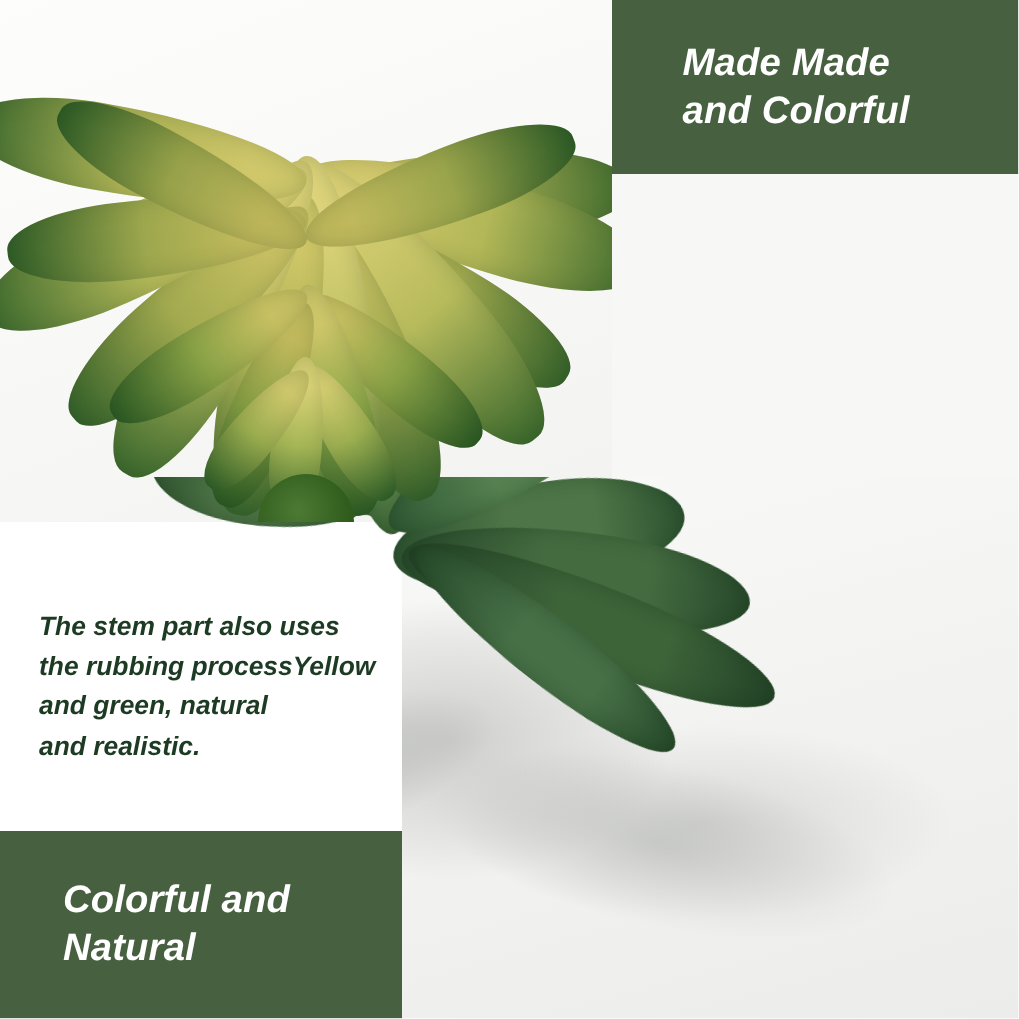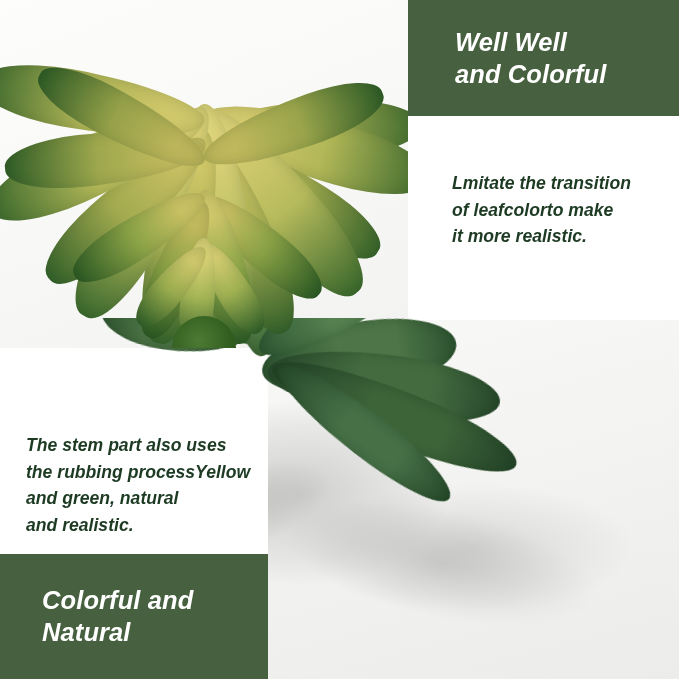--- a/index.html
+++ b/index.html
@@ -157,21 +157,20 @@
     position: absolute;
     left: 26px;
     top: 56px;
     width: 242px;
     color: #1d3a23;
     font-size: 17.6px;
     font-weight: bold;
     font-style: italic;
     line-height: 1.52;
     white-space: pre-line;
-    margin-top: 28px;
   }
 
   
   .panel-green-bottom {
     position: absolute;
     left: 0;
     top: 554px;
     width: 268px;
     height: 125px;
     background: #47603f;
@@ -234,29 +233,24 @@
         <div class="petal" style="width: 42px; height: 146px; margin-left: -21px; transform: translateY(-146px) rotate(22deg); background: linear-gradient(to top, rgb(41, 87, 34) 0%, rgb(133, 157, 67) 46%, rgb(194, 186, 93) 82%, rgb(194, 186, 93) 100%); box-shadow: rgba(40, 70, 30, 0.22) 0px 0px 14px inset; z-index: 26;"></div>
         <div class="petal" style="width: 42px; height: 152px; margin-left: -21px; transform: translateY(-152px) rotate(58deg); background: linear-gradient(to top, rgb(42, 88, 35) 0%, rgb(138, 162, 70) 46%, rgb(201, 193, 99) 82%, rgb(201, 193, 99) 100%); box-shadow: rgba(40, 70, 30, 0.22) 0px 0px 14px inset; z-index: 27;"></div>
         <div class="petal" style="width: 34px; height: 104px; margin-left: -17px; transform: translateY(-104px) rotate(-32deg); background: linear-gradient(to top, rgb(47, 94, 40) 0%, rgb(159, 177, 82) 46%, rgb(214, 206, 114) 82%, rgb(214, 206, 114) 100%); box-shadow: rgba(40, 70, 30, 0.22) 0px 0px 14px inset; z-index: 28;"></div>
         <div class="petal" style="width: 34px; height: 110px; margin-left: -17px; transform: translateY(-110px) rotate(6deg); background: linear-gradient(to top, rgb(48, 96, 41) 0%, rgb(165, 182, 86) 46%, rgb(220, 212, 120) 82%, rgb(220, 212, 120) 100%); box-shadow: rgba(40, 70, 30, 0.22) 0px 0px 14px inset; z-index: 29;"></div>
         <div class="petal" style="width: 32px; height: 100px; margin-left: -16px; transform: translateY(-100px) rotate(40deg); background: linear-gradient(to top, rgb(46, 93, 39) 0%, rgb(155, 173, 79) 46%, rgb(210, 202, 110) 82%, rgb(210, 202, 110) 100%); box-shadow: rgba(40, 70, 30, 0.22) 0px 0px 14px inset; z-index: 30;"></div>
         <div style="position: absolute; left: 50%; top: 100%; width: 64px; height: 64px; margin: -32px 0px 0px -32px; border-radius: 50%; z-index: 60; background: radial-gradient(circle at 42% 38%, rgb(77, 122, 51) 0%, rgb(51, 96, 31) 55%, rgb(35, 74, 24) 100%);"></div>
       </div>
   </div>
 
   <div class="panel-green-top">
-    <div class="heading">Well Well
+    <div class="heading">Made Made
 and Colorful</div>
   </div>
 
-  <div class="panel-white-top">
-    <div class="body">Lmitate the transition
-of leafcolorto make
-it more realistic.</div>
-  </div>
 
   <div class="panel-white-bottom">
     <div class="body">The stem part also uses
 the rubbing processYellow
 and green, natural
 and realistic.</div>
   </div>
 
   <div class="panel-green-bottom">
     <div class="heading">Colorful and

